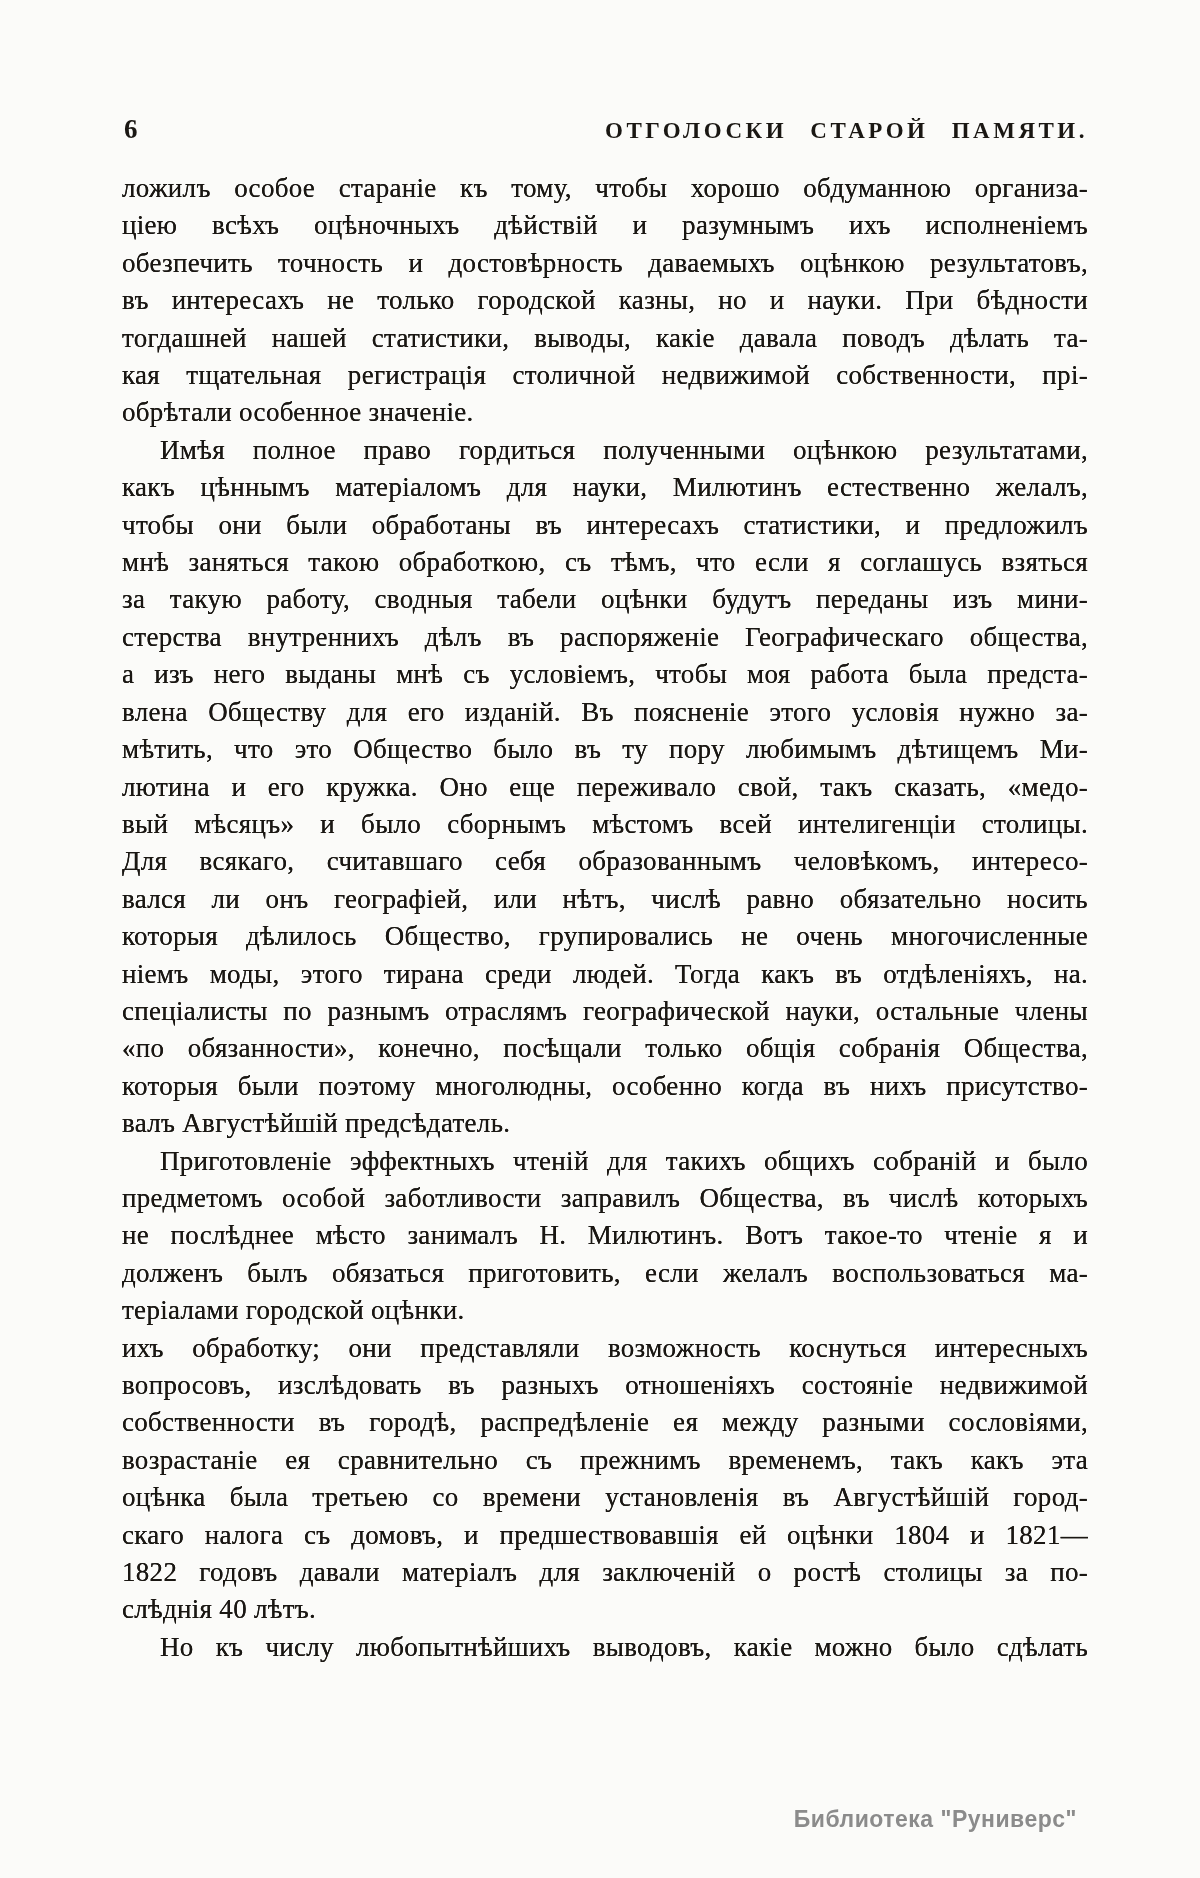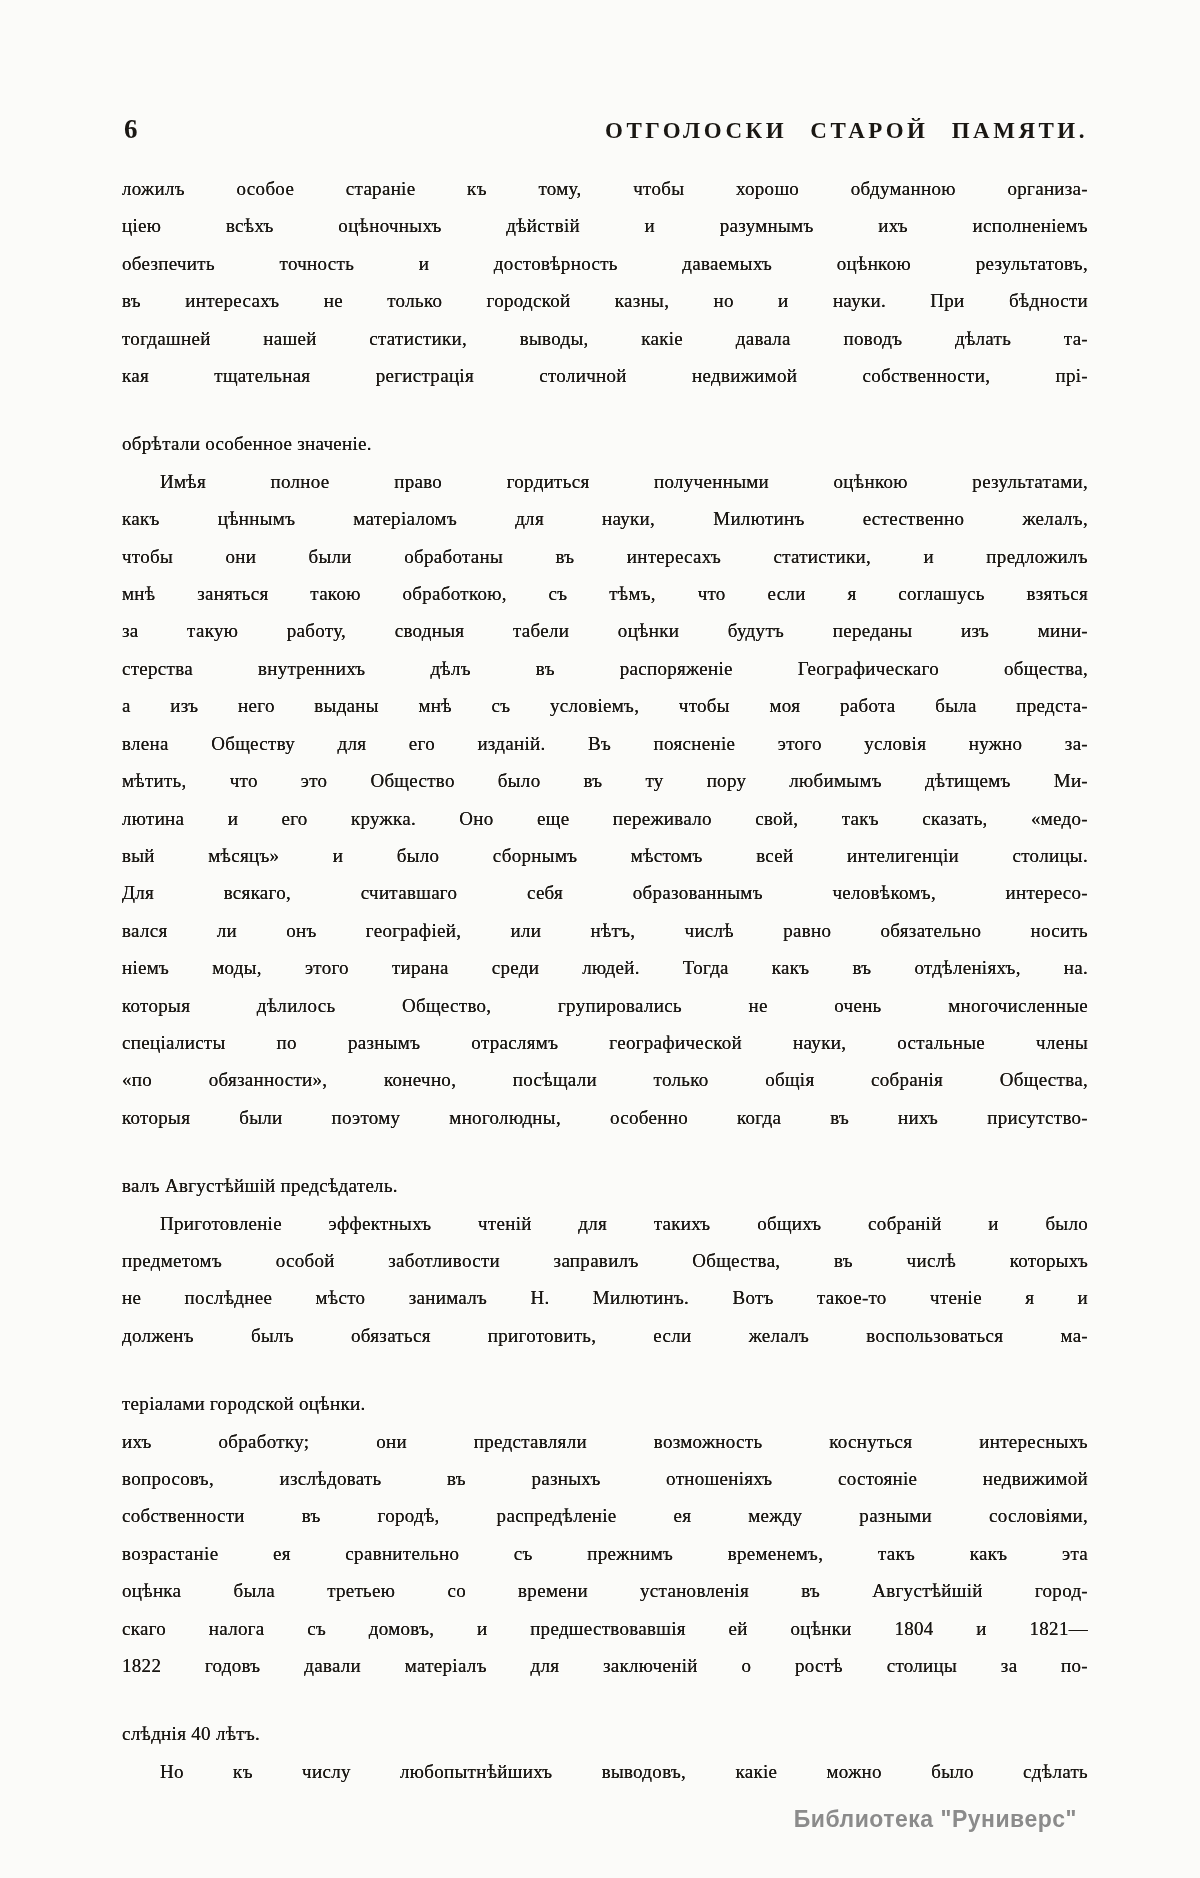--- a/index.html
+++ b/index.html
@@ -29,34 +29,34 @@
     font-size: 23px;
     font-weight: bold;
     letter-spacing: 3.5px;
     word-spacing: 14px;
     padding-top: 6px;
   }
   .page-body {
     position: absolute;
     left: 122px; top: 170px;
     width: 966px;
-    font-size: 19px;
+    font-size: 27px;
     line-height: 37.42px;
     letter-spacing: 0.3px;
     text-shadow: 0 0 0.6px currentColor; 
   }
   .line {
     text-align: justify;
     text-align-last: justify;
     white-space: normal;
     height: 37.42px;
     overflow: visible;
   }
   .line.indent { text-indent: 38px; }
-  .line.last   { text-align-last: left; margin-top: 31px; }
+  .line.last   { text-align-last: left; }
   .watermark {
     position: absolute;
     right: 123px; top: 1806px;
     font-family: "Liberation Sans", sans-serif;
     font-size: 23px;
     font-weight: bold;
     color: #8b8b8b;
     letter-spacing: 0.5px;
     text-shadow: none;
   }
@@ -86,22 +86,22 @@
       <div class="line">мнѣ заняться такою обработкою, съ тѣмъ, что если я соглашусь взяться</div>
       <div class="line">за такую работу, сводныя табели оцѣнки будутъ переданы изъ мини-</div>
       <div class="line">стерства внутреннихъ дѣлъ въ распоряженіе Географическаго общества,</div>
       <div class="line">а изъ него выданы мнѣ съ условіемъ, чтобы моя работа была предста-</div>
       <div class="line">влена Обществу для его изданій. Въ поясненіе этого условія нужно за-</div>
       <div class="line">мѣтить, что это Общество было въ ту пору любимымъ дѣтищемъ Ми-</div>
       <div class="line">лютина и его кружка. Оно еще переживало свой, такъ сказать, «медо-</div>
       <div class="line">вый мѣсяцъ» и было сборнымъ мѣстомъ всей интелигенціи столицы.</div>
       <div class="line">Для всякаго, считавшаго себя образованнымъ человѣкомъ, интересо-</div>
       <div class="line">вался ли онъ географіей, или нѣтъ, числѣ равно обязательно носить</div>
+      <div class="line">которыя дѣлилось Общество, групировались не очень многочисленные</div>
       <div class="line">ніемъ моды, этого тирана среди людей. Тогда какъ въ отдѣленіяхъ, на.</div>
-      <div class="line">которыя дѣлилось Общество, групировались не очень многочисленные</div>
       <div class="line">спеціалисты по разнымъ отраслямъ географической науки, остальные члены</div>
       <div class="line">«по обязанности», конечно, посѣщали только общія собранія Общества,</div>
       <div class="line">которыя были поэтому многолюдны, особенно когда въ нихъ присутство-</div>
       <div class="line last">валъ Августѣйшій предсѣдатель.</div>
       <div class="line indent">Приготовленіе эффектныхъ чтеній для такихъ общихъ собраній и было</div>
       <div class="line">предметомъ особой заботливости заправилъ Общества, въ числѣ которыхъ</div>
       <div class="line">не послѣднее мѣсто занималъ Н. Милютинъ. Вотъ такое-то чтеніе я и</div>
       <div class="line">долженъ былъ обязаться приготовить, если желалъ воспользоваться ма-</div>
       <div class="line last">теріалами городской оцѣнки.</div>
       <div class="line">ихъ обработку; они представляли возможность коснуться интересныхъ</div>

